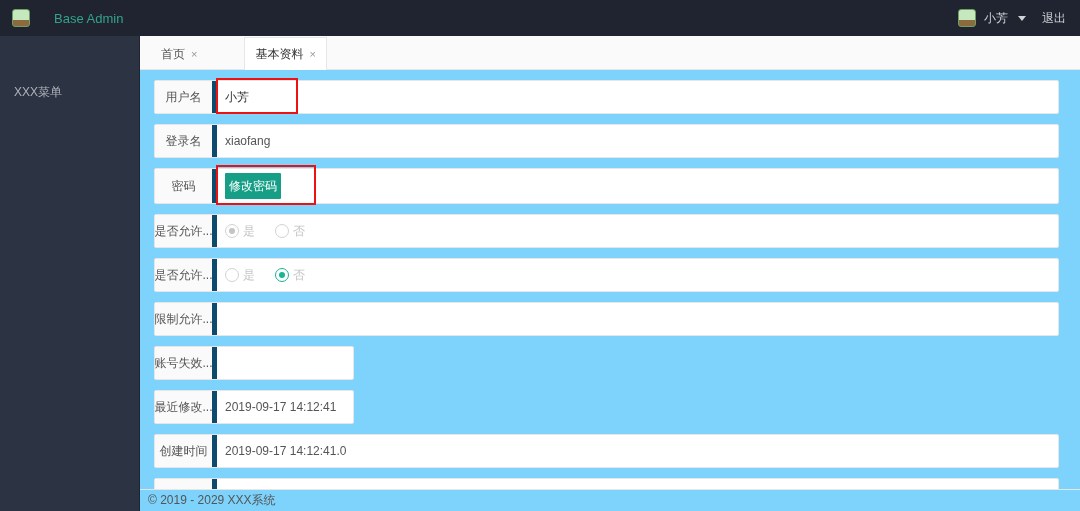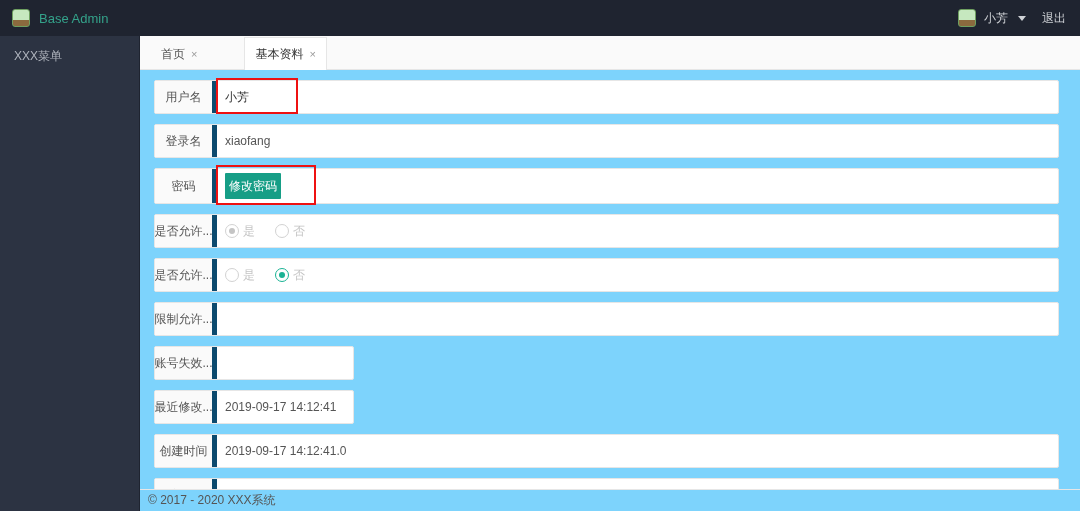--- a/index.html
+++ b/index.html
@@ -1,32 +1,32 @@
 <!DOCTYPE html>
 <html><head>
 <meta charset="utf-8">
 <style>
   * { box-sizing: border-box; margin: 0; padding: 0; }
   html, body { height: 100%; font-family: "Helvetica Neue", Helvetica, Arial, "Microsoft YaHei", sans-serif; font-size: 12px; color: #333; }
   body { width: 1080px; height: 511px; overflow: hidden; background: #fff; }
 
   .topbar { height: 36px; background: #1f2430; display: flex; align-items: center; color: #cfd2d6; }
-  .logo-wrap { display: flex; align-items: center; gap: 9px; padding-left: 12px; width: 140px; }
+  .logo-wrap { display: flex; align-items: center; gap: 24px; padding-left: 12px; width: 140px; }
   .logo-icon { width: 18px; height: 18px; background: linear-gradient(180deg,#c6e8bf 0 60%,#8b6a3e 60%); border-radius: 3px; border: 1px solid #6fa061; display:inline-block; }
   .brand { color: #34a28a; font-size: 13px; }
   .top-spacer { flex: 1; }
   .user-area { display: flex; align-items: center; gap: 8px; padding-right: 14px; }
   .avatar { width: 18px; height: 18px; background: linear-gradient(180deg,#c6e8bf 0 60%,#8b6a3e 60%); border-radius: 3px; border: 1px solid #6fa061; display:inline-block;}
   .user-name { color: #cfd2d6; }
   .caret { width: 0; height: 0; border-left: 4px solid transparent; border-right: 4px solid transparent; border-top: 5px solid #cfd2d6; display:inline-block; margin-left:2px;}
   .logout { color: #cfd2d6; margin-left: 8px; cursor: pointer; }
 
   .body-wrap { display: flex; height: calc(100% - 36px); }
   .sidebar { width: 140px; background: #2c3342; color: #9aa0aa; border-right: 1px solid #1f2430; }
-  .sidebar .menu-header { padding: 12px 14px; font-size: 12px; color: #aeb3bc; }
+  .sidebar .menu-header { padding: 12px 14px; font-size: 12px; color: #aeb3bc; margin-top: 36px; }
 
   .main { flex: 1; display: flex; flex-direction: column; background: #7dd3fc; min-width: 0; }
   .footer-wrap { height: 22px; border-top: 1px solid #e6e6e6; display:flex; align-items:center; padding-left:8px; color:#555; }
 
   .tabs { height: 34px; border-bottom: 1px solid #e6e6e6; display: flex; align-items: center; padding-left: 10px; gap: 0; background:#fafafa;}
   .tab { height: 33px; line-height: 33px; padding: 0 10px; border: 1px solid transparent; border-bottom: none; display:flex; align-items:center; gap:6px; color:#555; cursor:pointer; position:relative; top:1px;}
   .tab.active { background: #fff; border-color: #e6e6e6; color:#333;margin-left:36px; }
   .tab .close { font-size: 11px; color:#999; }
 
   .content { flex: 1; overflow-x: auto; overflow-y: auto; padding: 10px 14px 0 14px; }
@@ -183,16 +183,16 @@
           <div class="row-label">更新时间</div>
           <div class="row-body">
             <span class="static">2019-09-17 14:28:57.0</span>
           </div>
         </div>
 
       </div>
     </div>
 
     <div class="footer-wrap">
-      <span>© 2017 - 2020 XXX系统</span>
+      <span>© 2019 - 2029 XXX系统</span>
     </div>
   </div>
 </div>
 
 </body></html>

